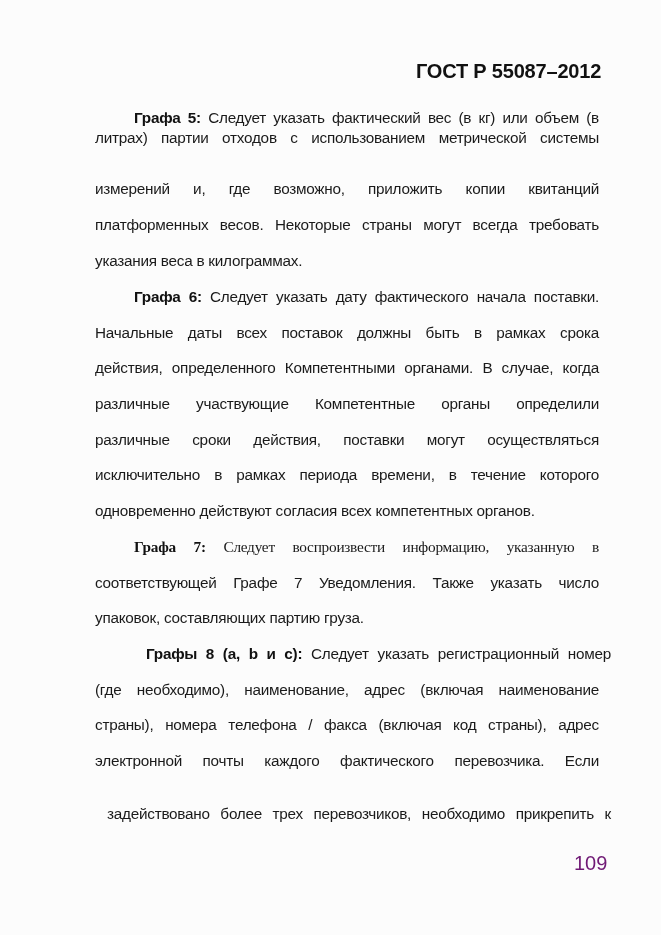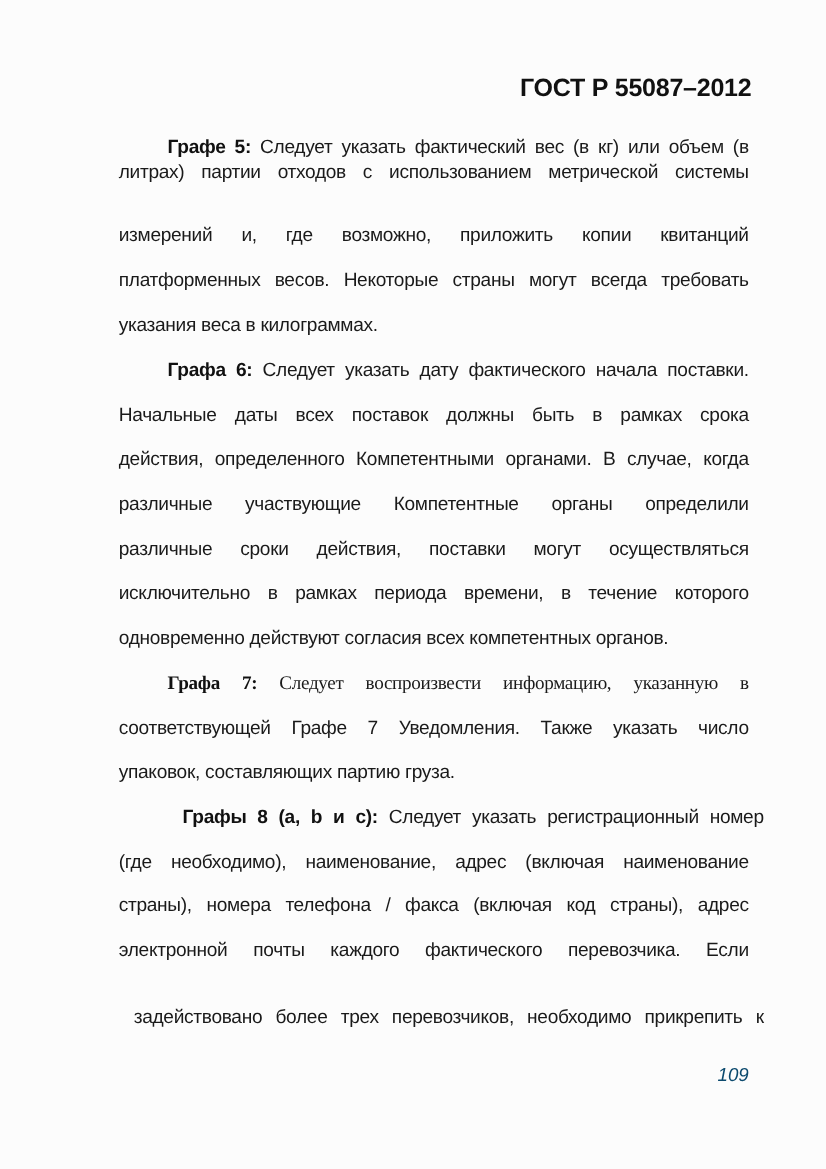--- a/index.html
+++ b/index.html
@@ -45,32 +45,31 @@
       text-align-last: left;
     }
     .line b {
       font-weight: bold;
       color: #111;
     }
     .page-number {
       position: absolute;
       top: 852px;
       left: 574px;
-      font-size: 15px;
-      color: #0c4a6e;
-      font-style: italic;
+      font-size: 20px;
+      color: #701a75;
     }
   </style>
 </head>
 <body>
 
 <div class="header">ГОСТ Р 55087–2012</div>
 
 <div>
-  <div class="line first" style="top:108px;"><b>Графе 5:</b><span> Следует указать фактический вес (в кг) или объем (в</span></div>
+  <div class="line first" style="top:108px;"><b>Графа 5:</b><span> Следует указать фактический вес (в кг) или объем (в</span></div>
   <div class="line" style="top:128px;">литрах) партии отходов с использованием метрической системы</div>
   <div class="line" style="top:179px;">измерений и, где возможно, приложить копии квитанций</div>
   <div class="line" style="top:215px;">платформенных весов. Некоторые страны могут всегда требовать</div>
   <div class="line last" style="top:251px;">указания веса в килограммах.</div>
 </div>
 
 <div>
   <div class="line first" style="top:287px;"><b>Графа 6:</b><span> Следует указать дату фактического начала поставки.</span></div>
   <div class="line" style="top:323px;">Начальные даты всех поставок должны быть в рамках срока</div>
   <div class="line" style="top:358px;">действия, определенного Компетентными органами. В случае, когда</div>

